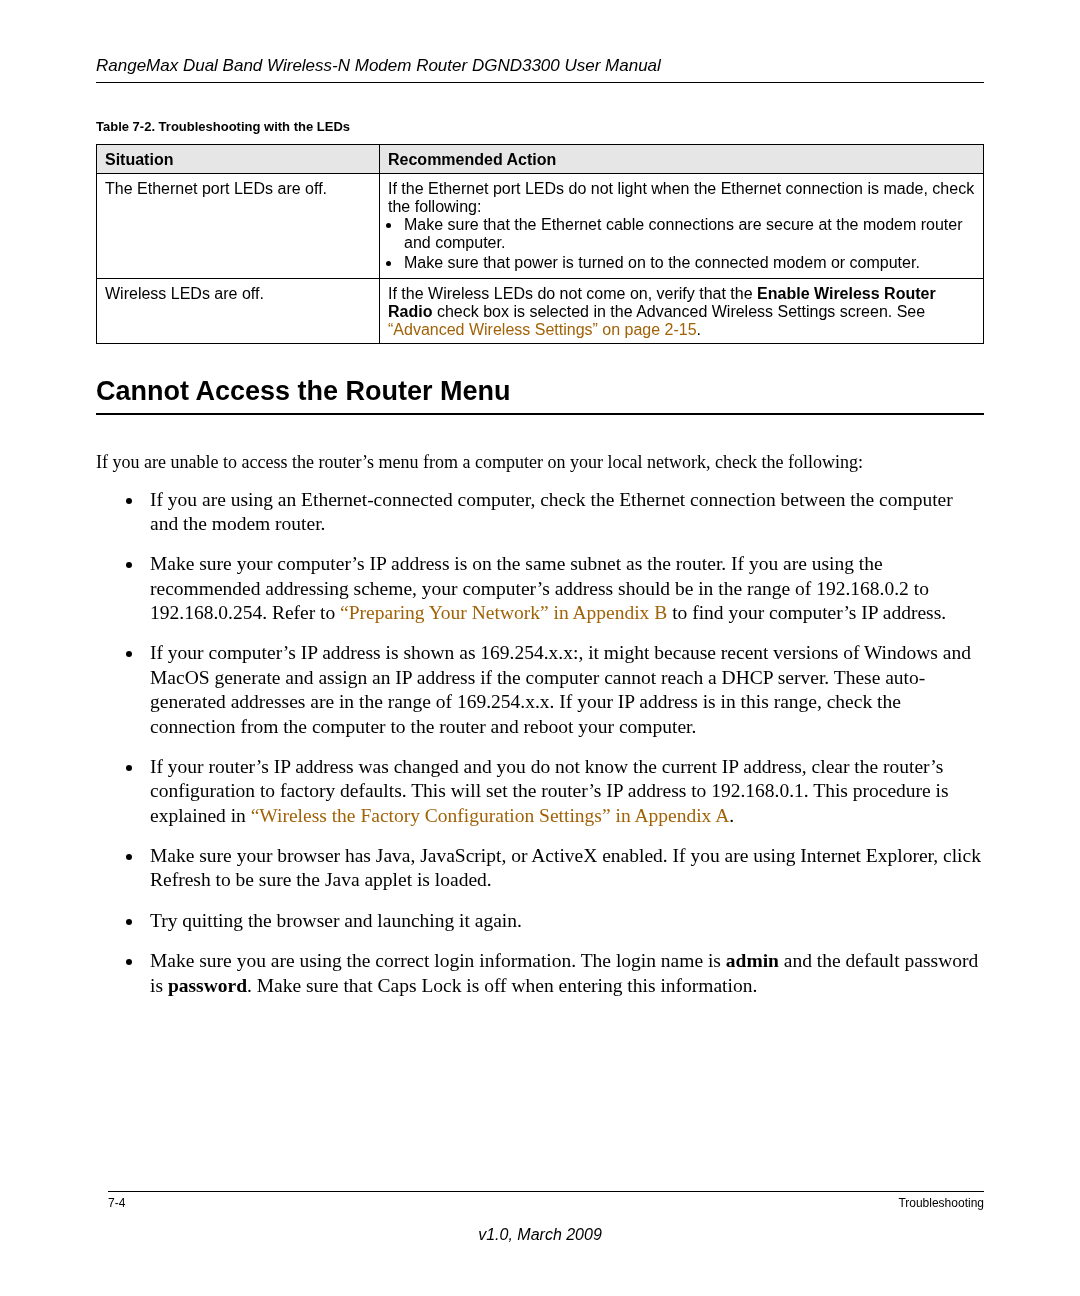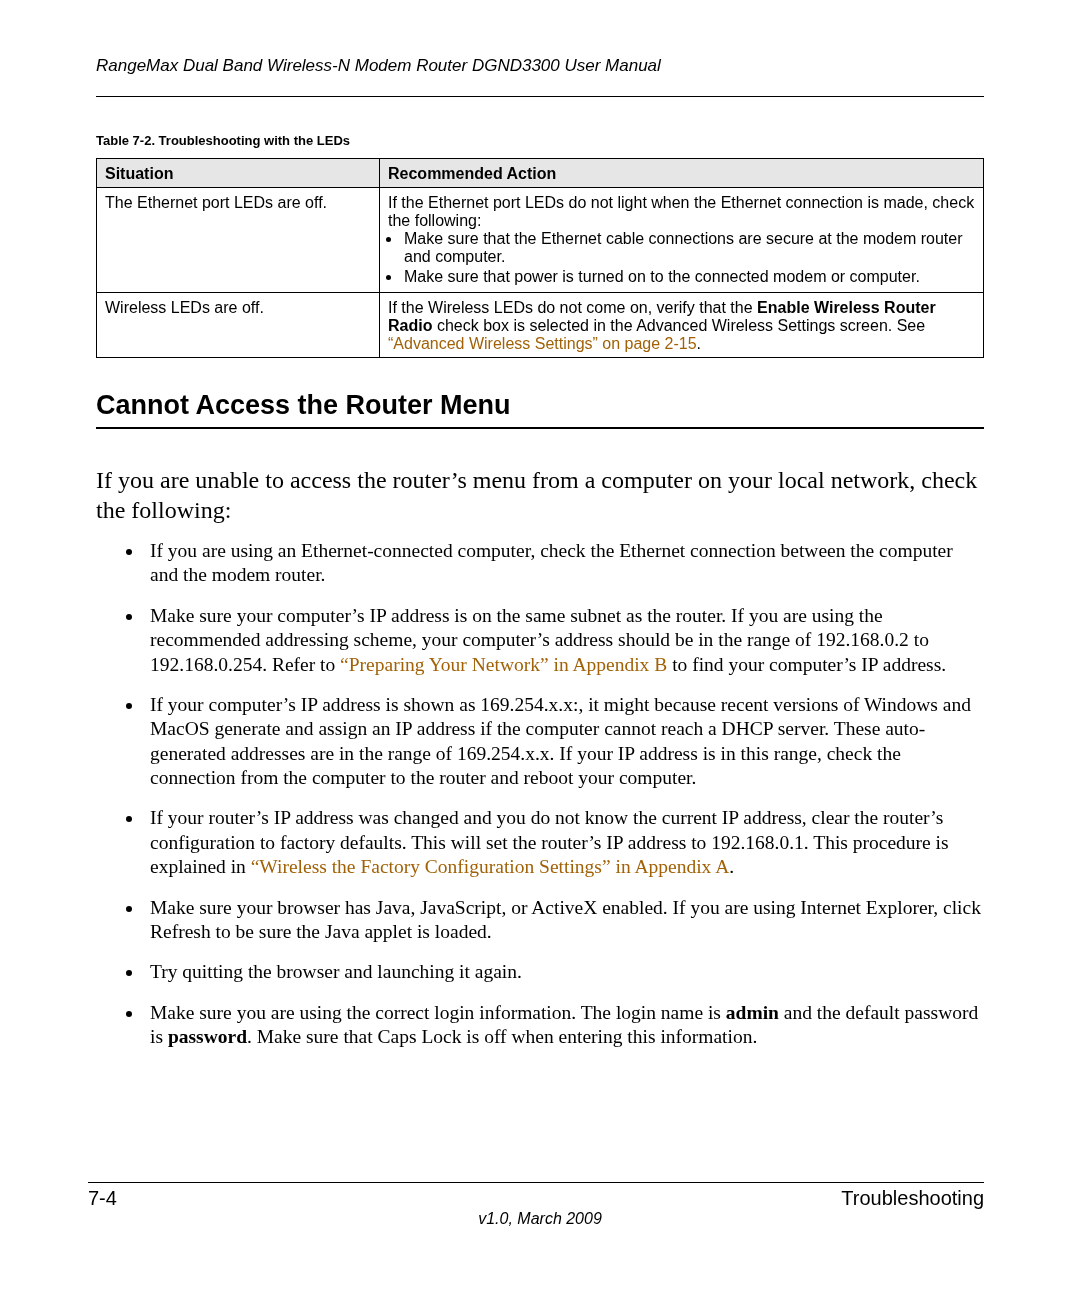--- a/index.html
+++ b/index.html
@@ -15,21 +15,21 @@
     padding: 56px 96px 40px 96px;
     position: relative;
     font-family: "Times New Roman", Times, serif;
     color: #000;
   }
   .running-head {
     font-style: italic;
     font-family: Arial, Helvetica, sans-serif;
     font-size: 17px;
     border-bottom: 1px solid #000;
-    padding-bottom: 20px;
+    padding-bottom: 6px;
     margin-bottom: 36px;
   }
   .table-caption {
     font-family: Arial, Helvetica, sans-serif;
     font-weight: bold;
     font-size: 13px;
     margin-bottom: 10px;
   }
   table.led {
     border-collapse: collapse;
@@ -63,55 +63,55 @@
   .section-head {
     font-family: Arial, Helvetica, sans-serif;
     font-weight: bold;
     font-size: 27px;
     margin-top: 32px;
     margin-bottom: 0;
     padding-bottom: 6px;
     border-bottom: 2px solid #000;
   }
   .intro {
-    font-size: 24px;
+    font-size: 18px;
     margin-top: 36px;
     line-height: 1.25;
   }
   ul.body-list {
     font-size: 19.5px;
     margin: 14px 0 0 0;
     padding: 0 0 0 48px;
     line-height: 1.25;
   }
   ul.body-list > li {
     list-style: disc;
     margin-bottom: 16px;
     padding-left: 6px;
   }
   .xref-blue {
     color: #a16207;
   }
   .footer {
     position: absolute;
-    left: 88px;
+    left: 108px;
     right: 96px;
     bottom: 86px;
     border-top: 1px solid #000;
     padding-top: 4px;
     font-family: Arial, Helvetica, sans-serif;
-    font-size: 20px;
+    font-size: 12px;
     display: flex;
     justify-content: space-between;
   }
   .version {
     position: absolute;
     left: 0;
     right: 0;
-    bottom: 68px;
+    bottom: 52px;
     text-align: center;
     font-family: Arial, Helvetica, sans-serif;
     font-style: italic;
     font-size: 16px;
   }
 </style>
 </head>
 <body>
 
 <div class="page">

